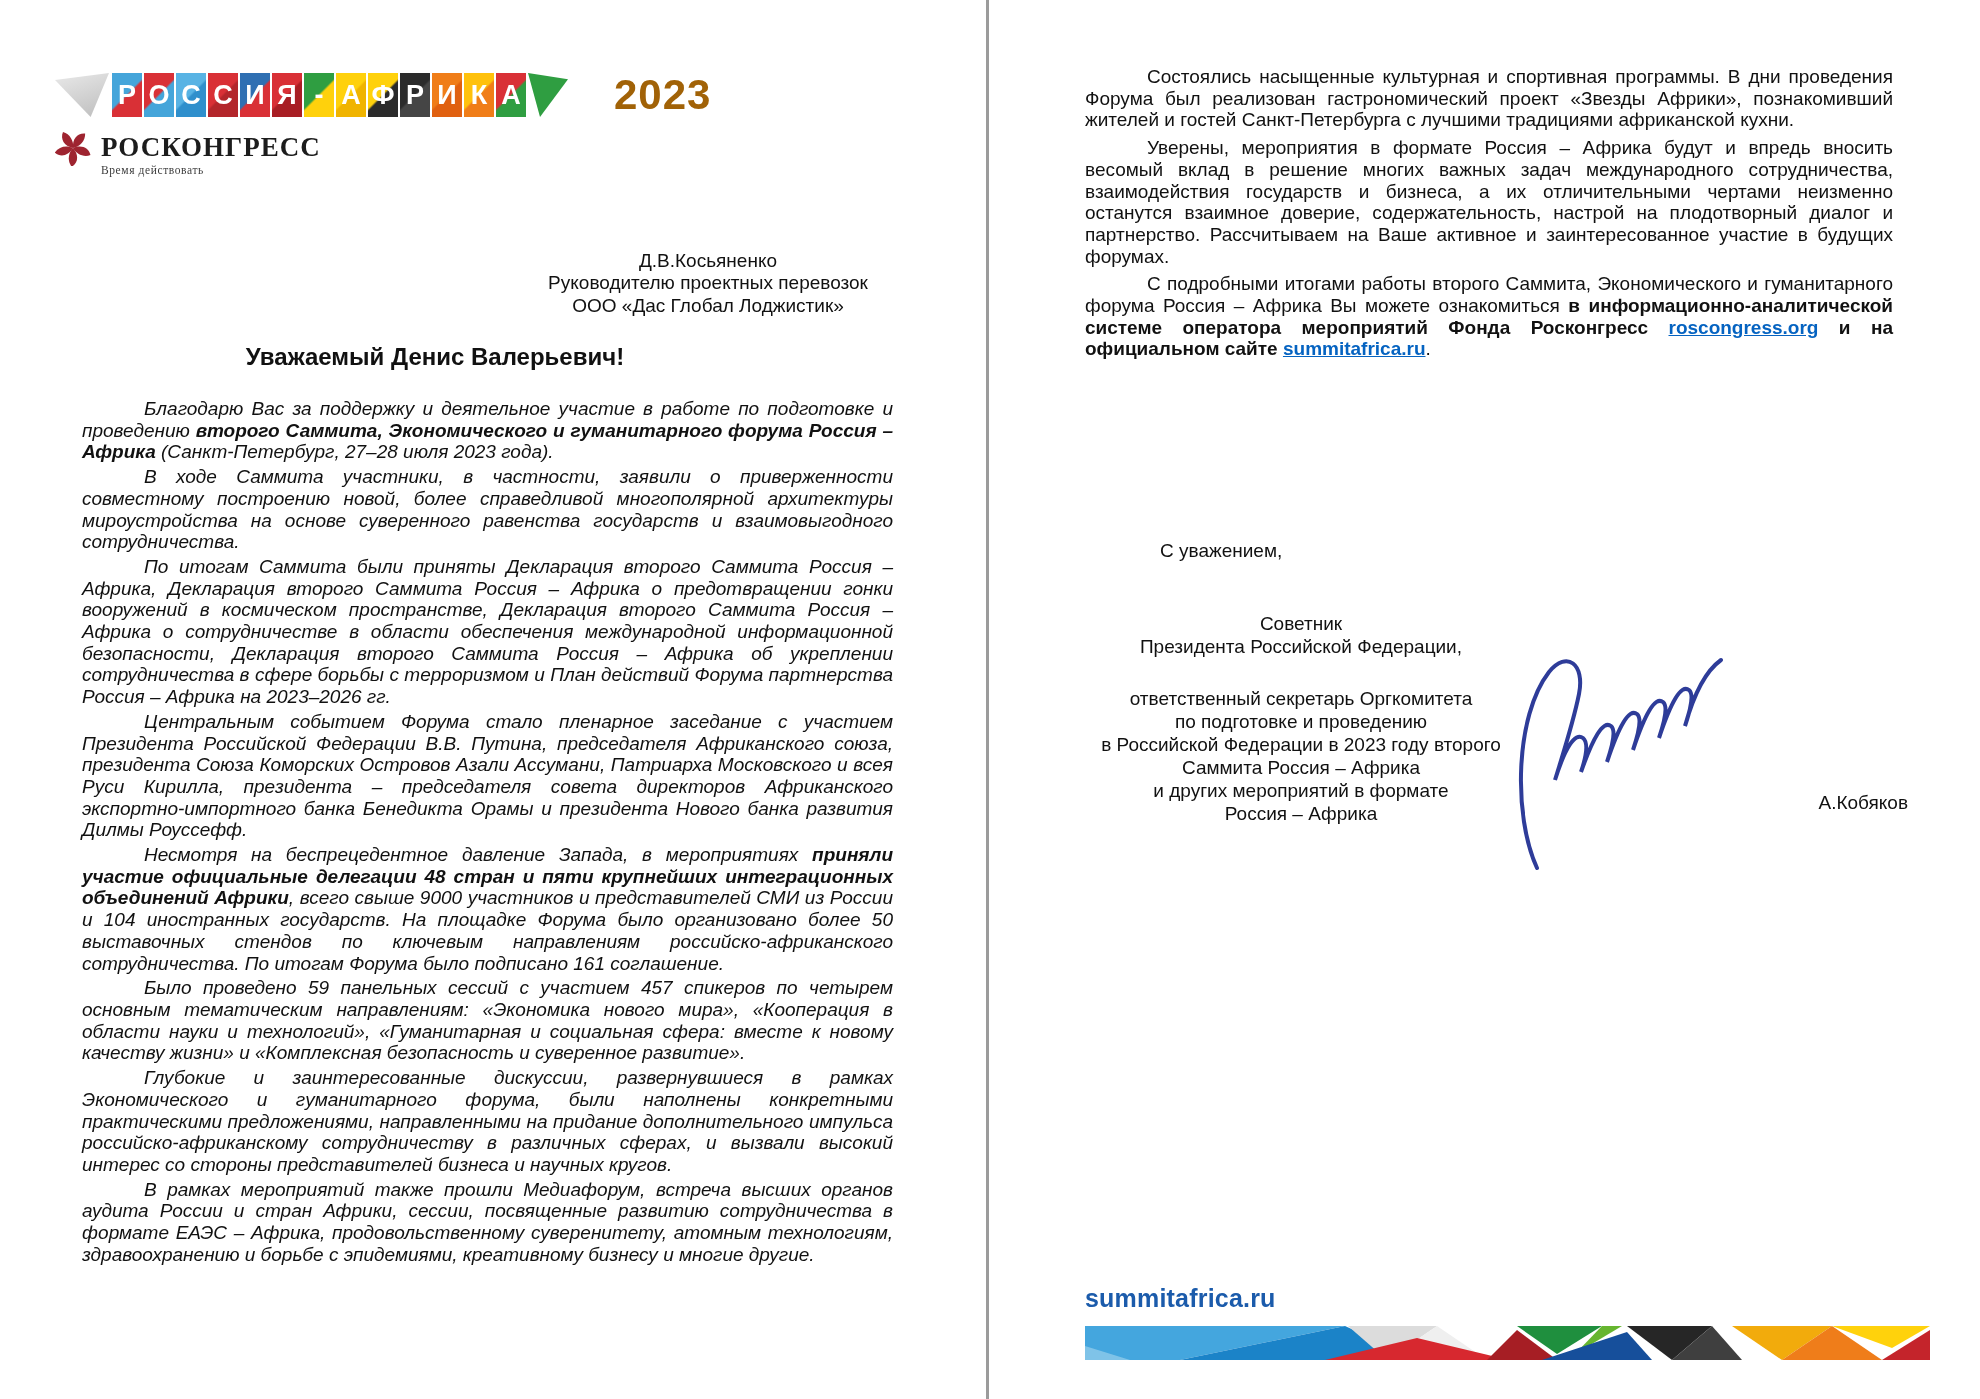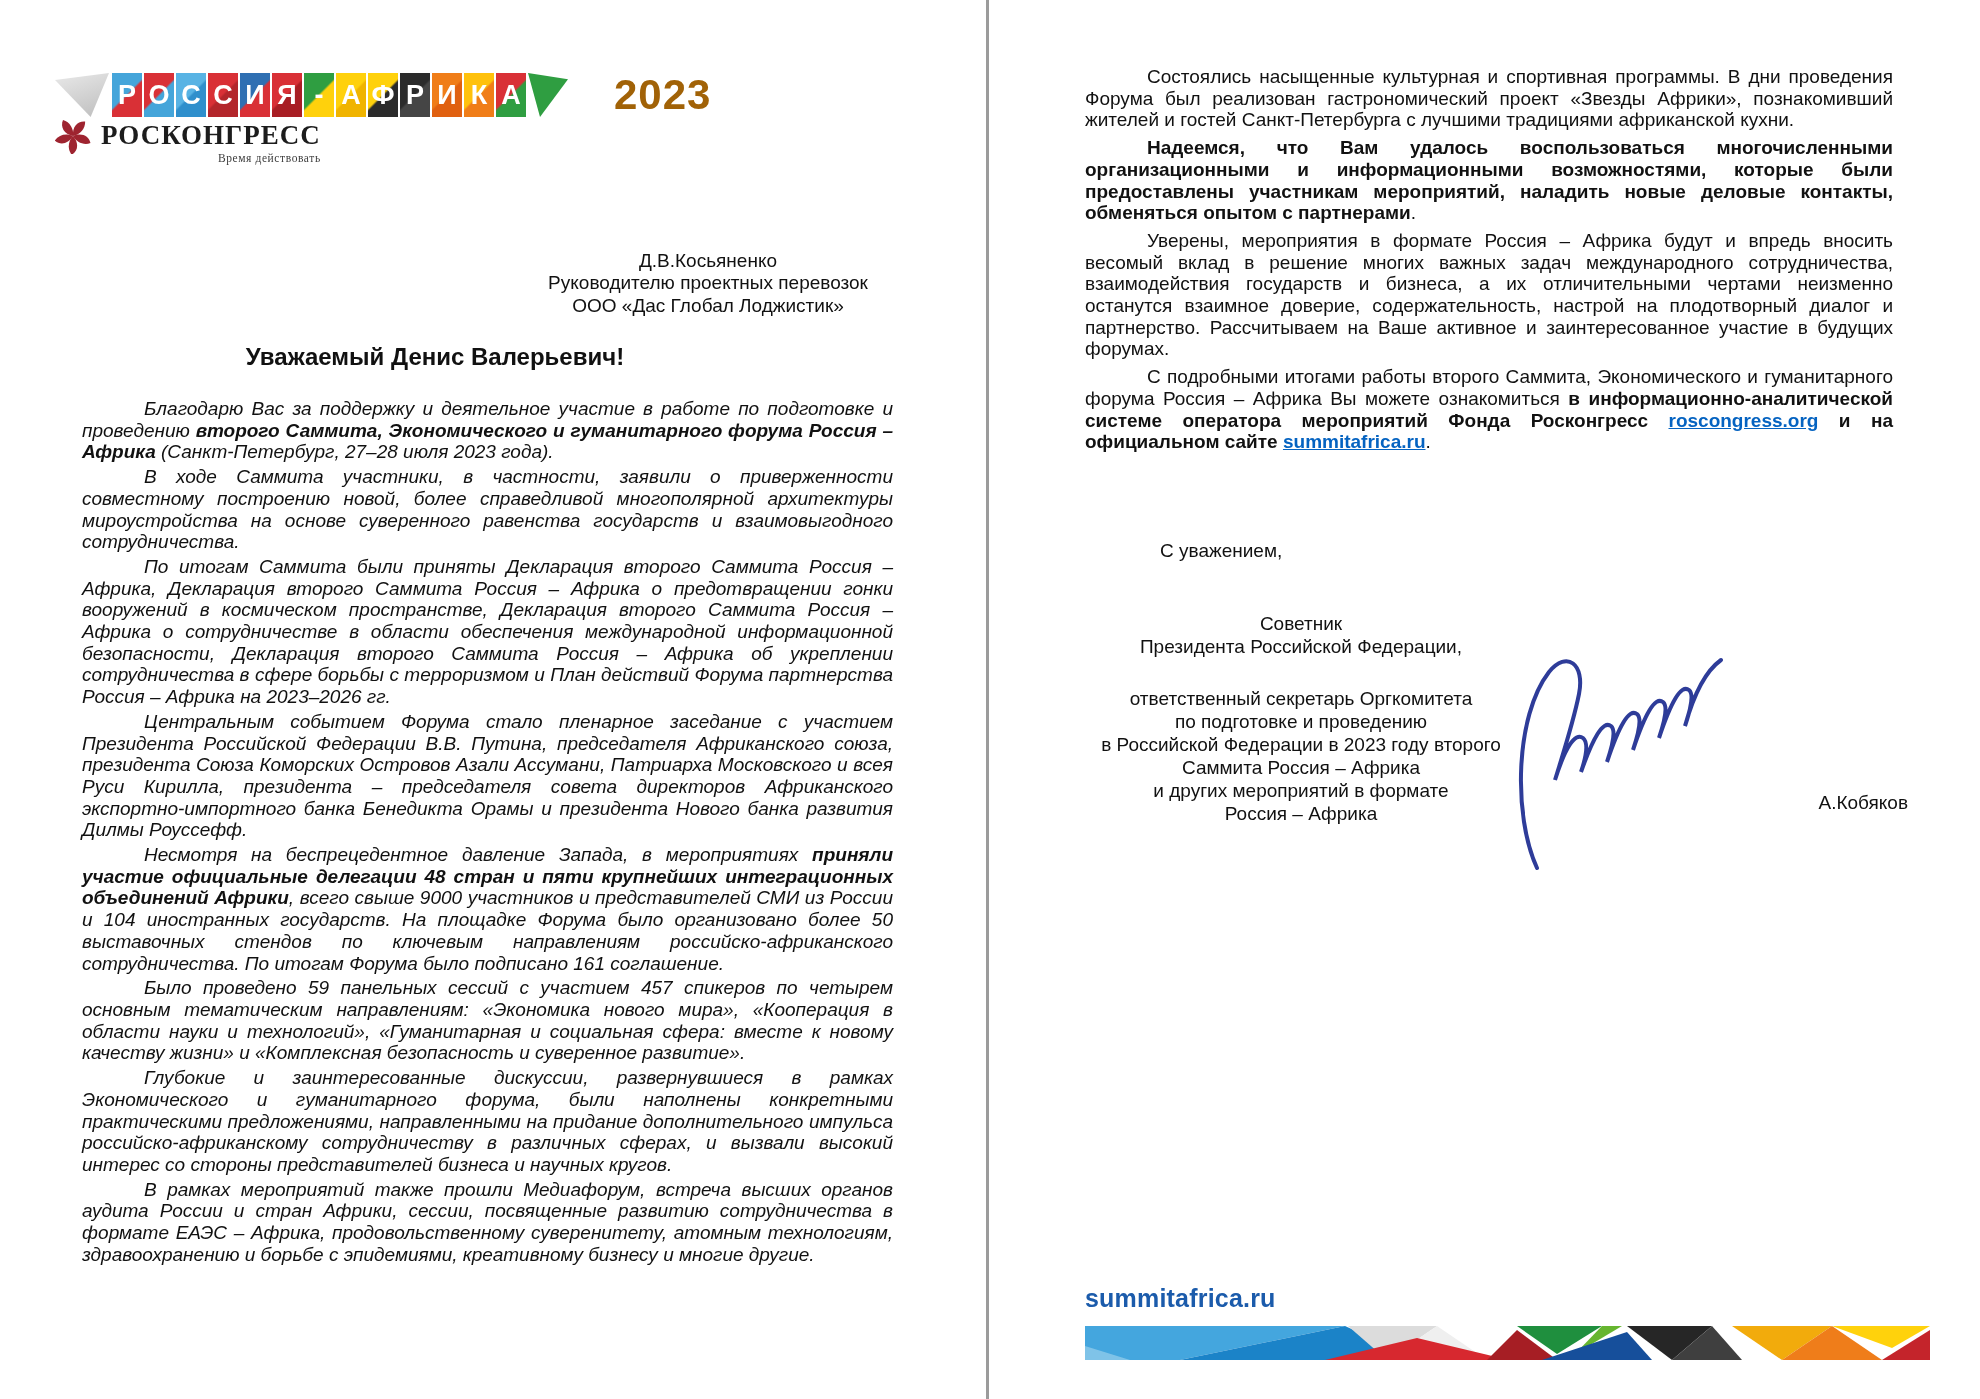--- a/index.html
+++ b/index.html
@@ -15,21 +15,21 @@
   
   .logo-row{position:absolute;left:55px;top:72px;display:flex;align-items:center;height:46px;}
   .lead-tri{width:54px;height:44px;background:linear-gradient(160deg,#e9e9e9,#bdbdbd);
     clip-path:polygon(0 16%,100% 0,66% 100%);margin-right:3px;}
   .tiles{display:flex;gap:2px;height:44px;}
   .tile{width:30px;height:44px;display:flex;align-items:center;justify-content:center;
     color:#fff;font-weight:bold;font-size:27px;line-height:1;}
   .end-tri{width:40px;height:44px;background:#2f9e41;clip-path:polygon(0 0,100% 14%,30% 100%);margin-left:2px;}
   .year{font-weight:bold;font-size:42px;color:#a16207;margin-left:46px;letter-spacing:1px;}
 
-  .rc-row{position:absolute;left:55px;top:118px;display:flex;align-items:flex-start;text-align:right;}
+  .rc-row{position:absolute;left:55px;top:130px;display:flex;align-items:flex-start;}
   .rc-icon{width:36px;height:36px;margin-right:10px;}
   .rc-name{font-family:"Liberation Serif", serif;font-weight:bold;font-size:27px;color:#1c1c1c;letter-spacing:1px;line-height:34px;}
   .rc-tag{font-family:"Liberation Serif", serif;font-size:11.5px;color:#3c3c3c;letter-spacing:0.6px;margin-top:0px;}
 
   
   .recipient{position:absolute;left:508px;top:250px;width:400px;text-align:center;
     font-size:19px;line-height:22.3px;}
   .salutation{position:absolute;left:75px;top:343px;width:720px;text-align:center;
     font-weight:bold;font-size:24px;}
   .body1{position:absolute;left:75px;top:398px;width:818px;font-size:19px;line-height:21.7px;}
@@ -112,21 +112,20 @@
         <p><span>В рамках мероприятий также прошли Медиафорум, встреча высших органов аудита России и стран Африки, сессии, посвященные развитию сотрудничества в формате ЕАЭС – Африка, продовольственному суверенитету, атомным технологиям, здравоохранению и борьбе с эпидемиями, креативному бизнесу и многие другие.</span></p>
       </div>
   </div>
 
   <div class="divider"></div>
 
   <div class="page page2">
 
     <div class="body2" id="body2">
         <p><span>Состоялись насыщенные культурная и спортивная программы. В дни проведения Форума был реализован гастрономический проект «Звезды Африки», познакомивший жителей и гостей Санкт-Петербурга с лучшими традициями африканской кухни.</span></p>
-        <p><span class="b">Надеемся, что Вам удалось воспользоваться многочисленными организационными и информационными возможностями, которые были предоставлены участникам мероприятий, наладить новые деловые контакты, обменяться опытом с партнерами</span><span>.</span></p>
         <p><span>Уверены, мероприятия в формате Россия – Африка будут и впредь вносить весомый вклад в решение многих важных задач международного сотрудничества, взаимодействия государств и бизнеса, а их отличительными чертами неизменно останутся взаимное доверие, содержательность, настрой на плодотворный диалог и партнерство. Рассчитываем на Ваше активное и заинтересованное участие в будущих форумах.</span></p>
         <p><span>С подробными итогами работы второго Саммита, Экономического и гуманитарного форума Россия – Африка Вы можете ознакомиться </span><span class="b">в информационно-аналитической системе оператора мероприятий Фонда Росконгресс </span><a class="lnk">roscongress.org</a><span class="b"> и на официальном сайте </span><a class="lnk">summitafrica.ru</a><span>.</span></p>
       </div>
 
     <div class="closing">С уважением,</div>
 
     <div class="sig-roles" id="sigroles">
         <div>Советник</div>
         <div>Президента Российской Федерации,</div>
         <div class="gap"></div>

